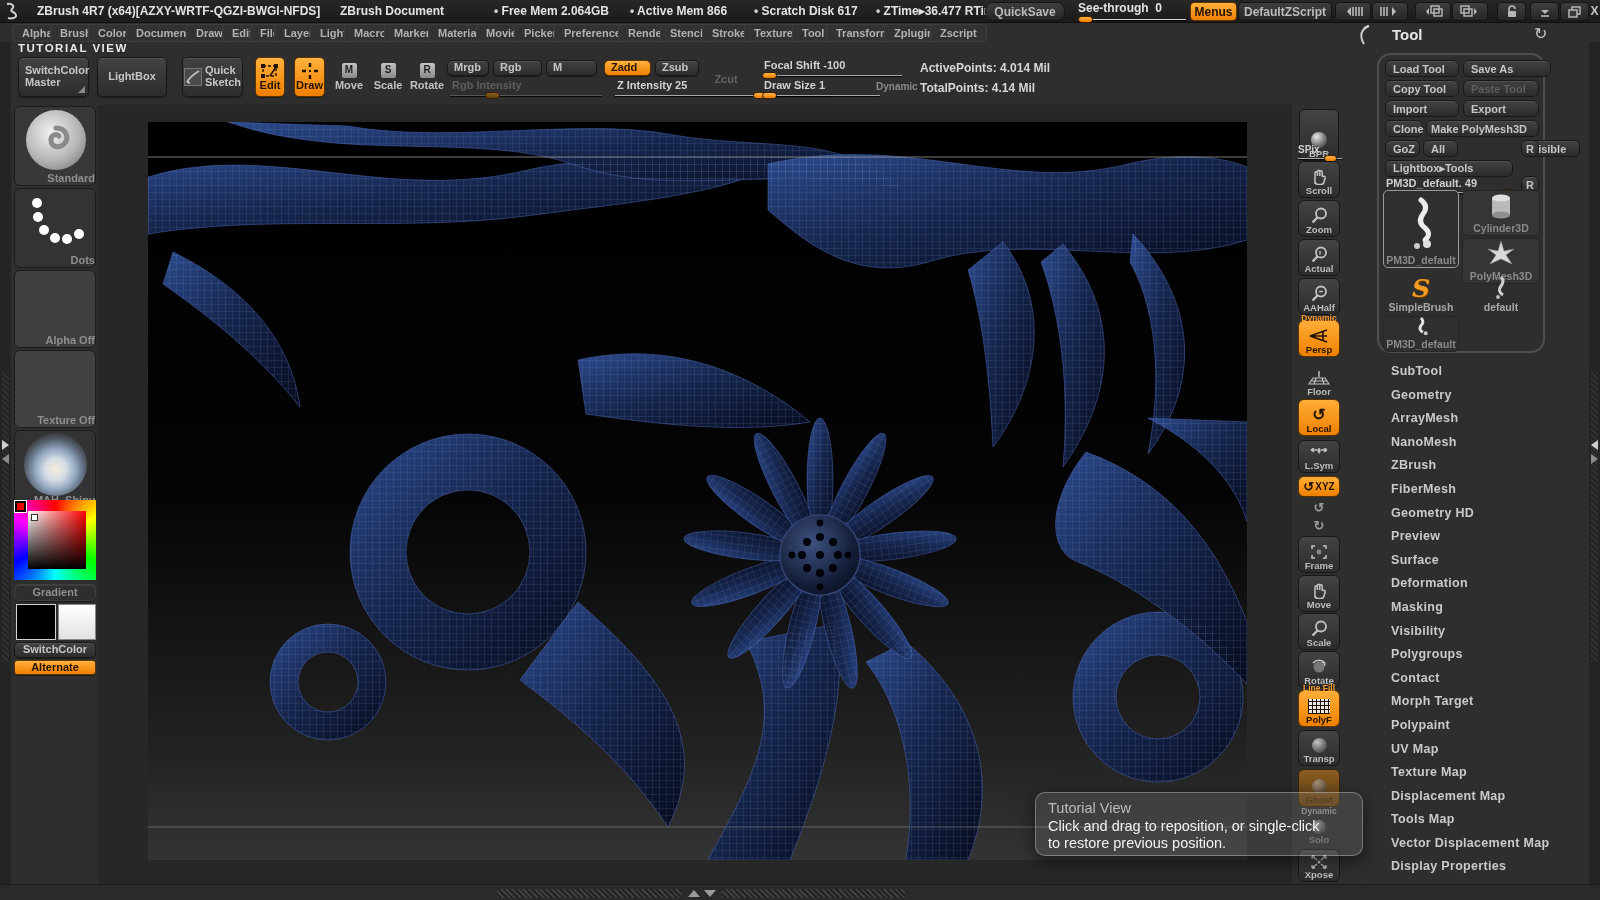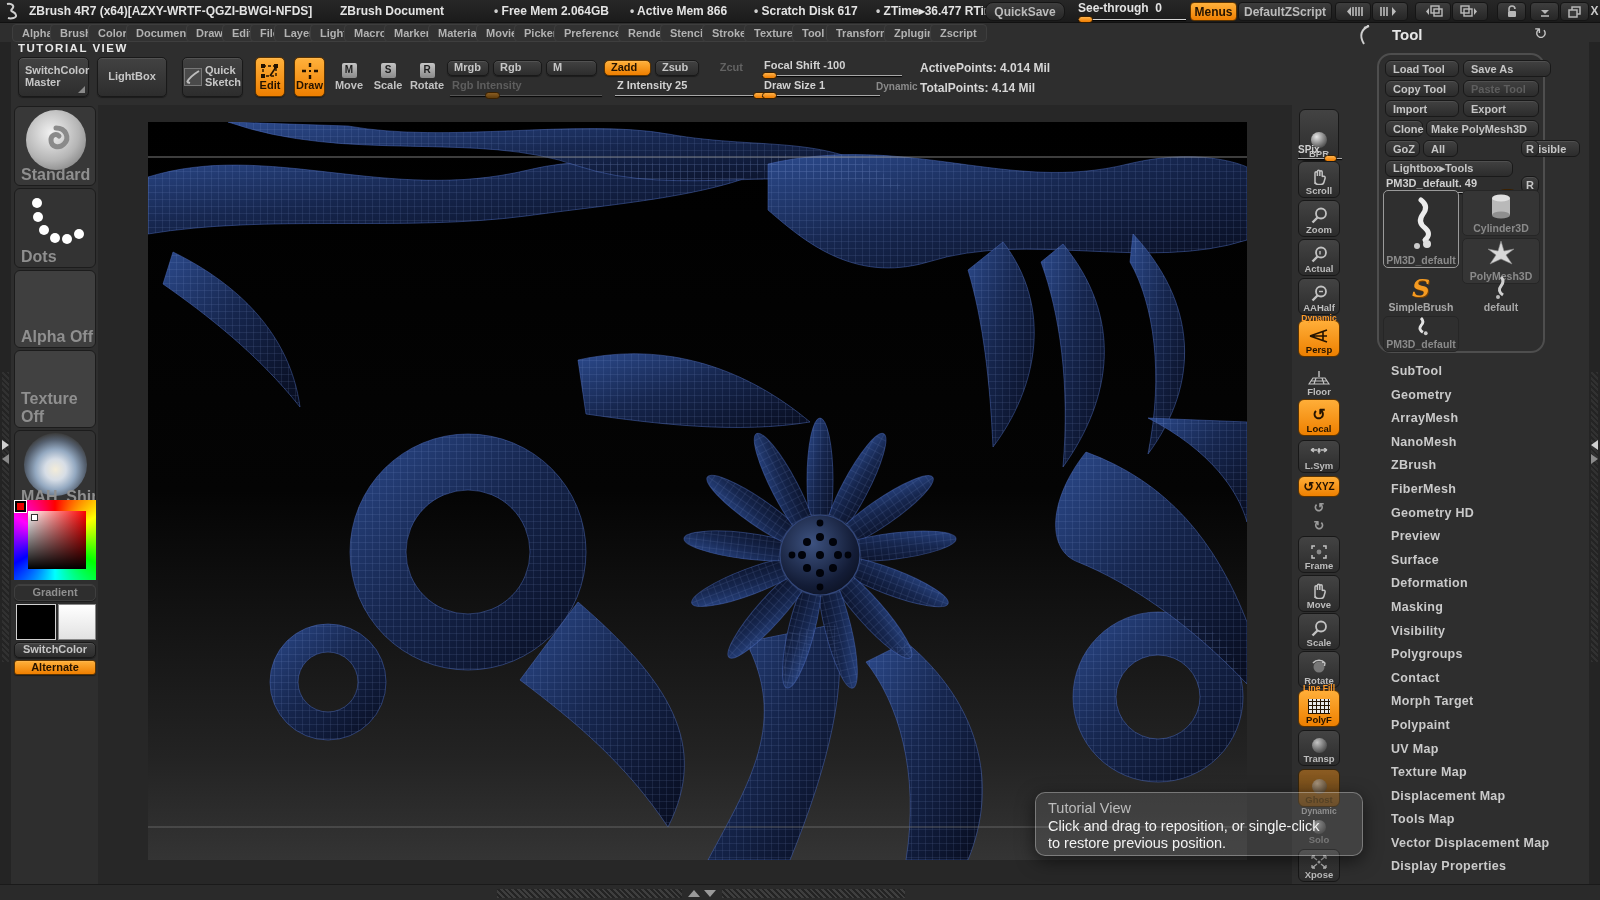--- a/index.html
+++ b/index.html
@@ -27,21 +27,21 @@
   .tstat{margin-left:14px}
   .tstat::before{content:"• ";color:#cfcfcf}
   .winbtn{position:absolute;top:2px;height:17px;background:linear-gradient(#3e3e3e,#262626);
           border:1px solid #151515;border-radius:4px;display:flex;align-items:center;justify-content:center;color:#bbb}
   
   .menuitem{position:absolute;top:24px;height:16px;padding:0 9px;display:flex;align-items:center;
             background:#323232;border:1px solid #3e3e3e;border-radius:4px;font-size:11px;color:#b2b2b2}
   
   .tile{position:absolute;left:14px;width:82px;background:#383838;border:1px solid #1c1c1c;border-radius:6px;
         box-sizing:border-box;overflow:hidden}
-  .tile .tlabel{position:absolute;left:6px;right:0;bottom:1px;text-align:left;font-size:16px;color:#8f8f8f}
+  .tile .tlabel{position:absolute;left:0;right:0;bottom:1px;text-align:right;font-size:11px;color:#8f8f8f}
   
   .rsbtn{position:absolute;left:1298px;width:42px;background:linear-gradient(#434343,#2c2c2c);
          border:1px solid #181818;border-radius:6px;box-sizing:border-box;display:flex;flex-direction:column;
          align-items:center;justify-content:flex-end;font-size:9.5px;color:#bdbdbd;padding-bottom:1px}
   .rsbtn.orange{background:linear-gradient(#ffae38,#ee8000);color:#241300;border-color:#5d3400}
   .rsbtn.ghosted{background:linear-gradient(#9c6420,#6b4310);color:#4a2f08;border-color:#3a2505;opacity:.85}
   .rsbtn.dim2{background:none;border:none;color:#5f5f5f}
   .overlab{position:absolute;left:1296px;width:46px;text-align:center;font-size:8.5px;color:#ff9a28;z-index:3}
   .sphere{width:18px;height:18px;border-radius:50%;background:radial-gradient(circle at 35% 30%,#e6e6e6,#8c8c8c 45%,#3f3f3f 85%)}
   
@@ -72,21 +72,21 @@
 </style>
 </head>
 <body>
 
 <div id="app">
 
   <div id="titlebar">
     <svg class="abs" style="left:3px;top:2px" width="18" height="18" viewBox="0 0 18 18">
       <path d="M4,2 C9,1 12,4 9,7 C6,10 12,9 13,13 C14,16 8,17 5,16" stroke="#cfcfcf" stroke-width="2" fill="none"></path>
     </svg>
-    <span class="abs" style="left:29px;top:4px">ZBrush 4R7 (x64)[AZXY-WRTF-QGZI-BWGI-NFDS]</span>
+    <span class="abs" style="left:37px;top:4px">ZBrush 4R7 (x64)[AZXY-WRTF-QGZI-BWGI-NFDS]</span>
     <span class="abs" style="left:340px;top:4px">ZBrush Document</span>
     <span class="abs tstat" style="left:480px;top:4px">Free Mem 2.064GB</span>
     <span class="abs tstat" style="left:616px;top:4px">Active Mem 866</span>
     <span class="abs tstat" style="left:740px;top:4px">Scratch Disk 617</span>
     <span class="abs tstat" style="left:862px;top:4px">ZTime▸36.477  RTime▸13.577</span>
     <div class="winbtn" style="left:985px;width:78px;border-radius:8px">
       <span>QuickSave</span>
     </div>
     <div class="abs" style="left:1078px;top:1px;width:108px;height:19px">
       <span style="font-size:12px;color:#e3e3e3">
@@ -287,21 +287,21 @@
     </div>
   <div class="btn" style="left:546px;top:60px;width:51px;height:16px;justify-content:flex-start;padding-left:6px">
       <span>M</span>
     </div>
   <div class="btn orange" style="left:604px;top:60px;width:47px;height:16px;justify-content:flex-start;padding-left:6px">
       <span>Zadd</span>
     </div>
   <div class="btn" style="left:655px;top:60px;width:44px;height:16px;justify-content:flex-start;padding-left:6px">
       <span>Zsub</span>
     </div>
-  <div class="btn flat dim" style="left:703px;top:60px;width:40px;height:16px;justify-content:flex-end;padding-left:6px">
+  <div class="btn flat dim" style="left:703px;top:72px;width:40px;height:16px;justify-content:center;padding-left:6px">
       <span>Zcut</span>
     </div>
 
   <div class="abs" style="left:762px;top:59px;width:140px;height:17px">
     <span class="lbl" style="left:2px;top:0;color:#d2d2d2">Focal Shift -100</span>
     <div class="track"></div>
     <div class="handle" style="left:0"></div>
   </div>
   <div class="abs" style="left:450px;top:79px;width:152px;height:17px">
     <span class="lbl" style="left:2px;top:0;color:#5e5e5e">Rgb Intensity</span>

